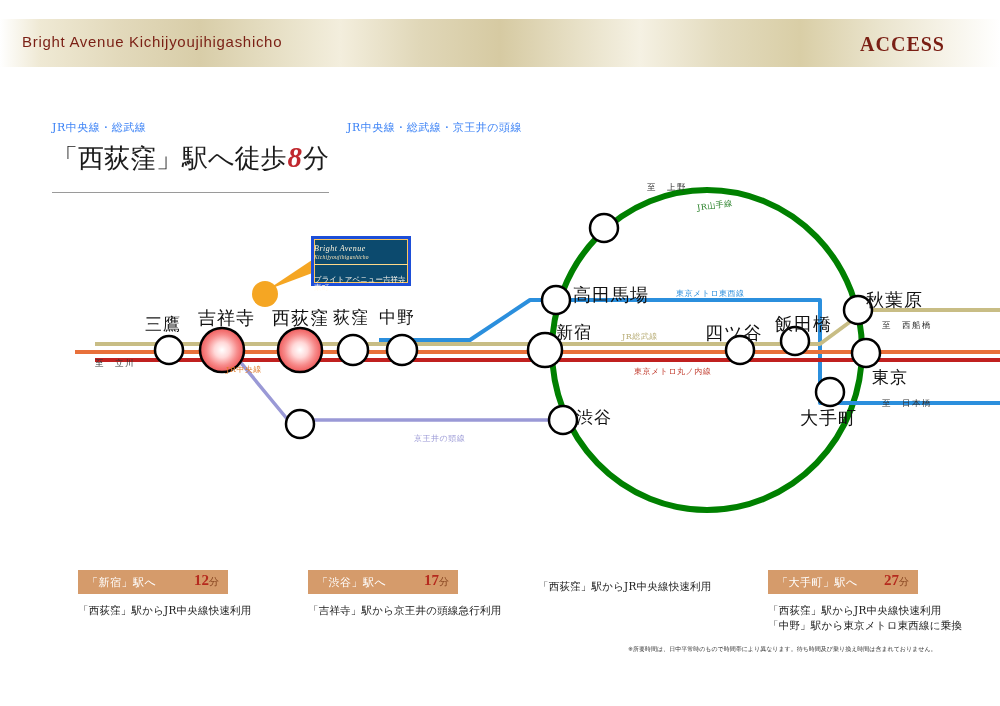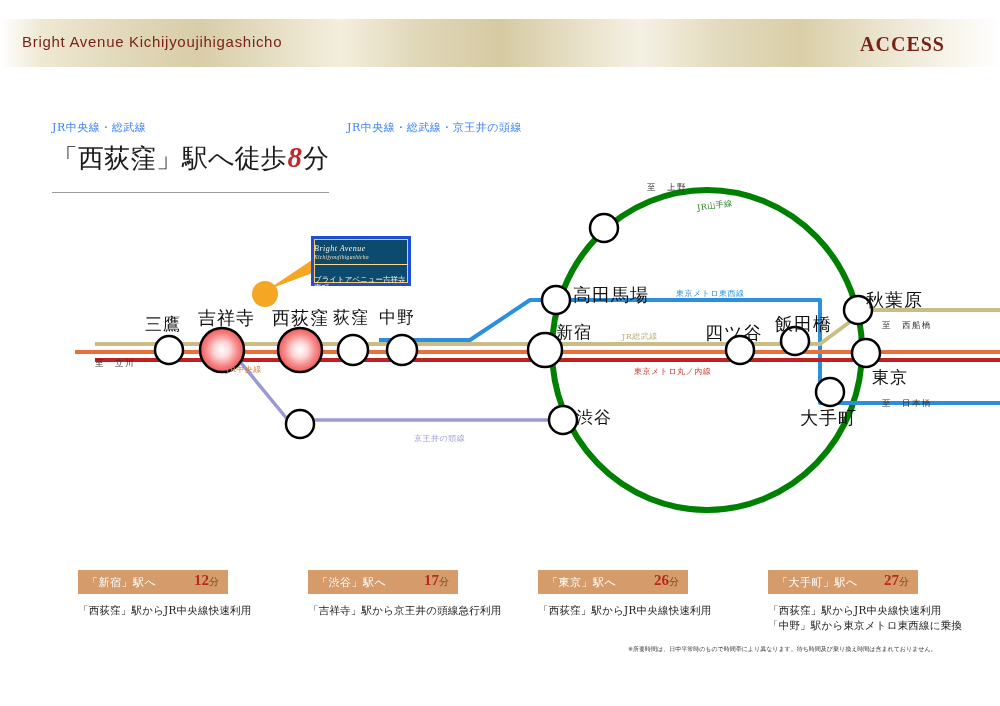--- a/index.html
+++ b/index.html
@@ -216,24 +216,20 @@
     <div class="info-card" style="left: 308px;">
       <div class="info-head">
         <span class="dest">「渋谷」駅へ</span>
         <span class="mins">17<span class="unit">分</span></span>
       </div>
       <div class="info-note">
         <div>「吉祥寺」駅から京王井の頭線急行利用</div>
       </div>
     </div>
     <div class="info-card" style="left: 538px;">
-      <div class="info-head">
-        <span class="dest">「東京」駅へ</span>
-        <span class="mins">26<span class="unit">分</span></span>
-      </div>
       <div class="info-note">
         <div>「西荻窪」駅からJR中央線快速利用</div>
       </div>
     </div>
     <div class="info-card" style="left: 768px;">
       <div class="info-head">
         <span class="dest">「大手町」駅へ</span>
         <span class="mins">27<span class="unit">分</span></span>
       </div>
       <div class="info-note">

